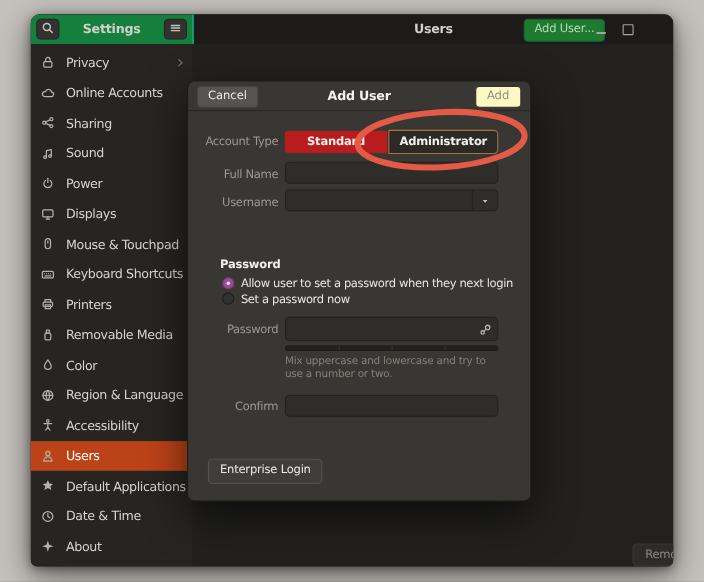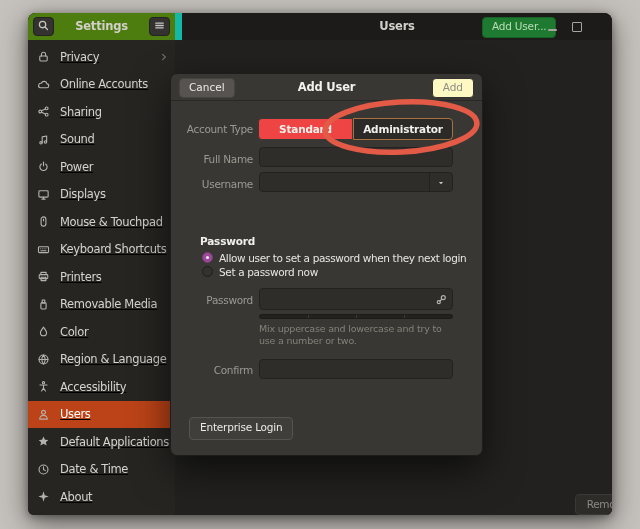--- a/index.html
+++ b/index.html
@@ -2,32 +2,32 @@
 <html><head>
 <meta charset="utf-8">
 <style>
   html,body{margin:0;padding:0;}
   body{width:640px;height:529px;background:#c5c1bc;font-family:"DejaVu Sans","Liberation Sans",sans-serif;
        -webkit-font-smoothing:antialiased;overflow:hidden;position:relative;}
   .window{position:absolute;left:28px;top:13px;width:584px;height:502px;background:#22211f;
           border-radius:8px 8px 6px 6px;box-shadow:0 8px 28px rgba(0,0,0,.5),0 2px 8px rgba(0,0,0,.35);overflow:hidden;}
   
   .headerbar{position:absolute;left:0;top:0;width:100%;height:27px;background:#1c1b19;display:flex;z-index:3;}
-  .hb-left{width:147px;height:100%;position:relative;border-right:7px solid #14b8a6;background:#4d7c0f;}
+  .hb-left{width:147px;height:100%;position:relative;border-right:1px solid #14b8a6;background:#15803d;}
   .hb-right{flex:1;height:100%;position:relative;}
   .hb-title{position:absolute;top:0;left:0;right:0;text-align:center;line-height:27px;
             font-size:11.5px;font-weight:bold;color:#d3d0cb;letter-spacing:-.2px;}
   .hb-btn{position:absolute;top:4px;width:21px;height:19px;background:#343230;border:1px solid #242321;
           border-radius:4px;display:flex;align-items:center;justify-content:center;box-sizing:border-box;}
   .add-user-btn{position:absolute;left:300px;top:4px;height:19px;padding:0 9px;background:#1e7a31;
           border:1px solid #176326;border-radius:4px;color:#b9dcb6;font-size:10.5px;line-height:17px;letter-spacing:-.2px;}
   .wc-min{position:absolute;left:366px;top:16px;width:9px;height:2px;background:#a8a5a0;border-radius:1px;}
   .wc-max{position:absolute;left:390px;top:9px;width:8px;height:8px;border:1.3px solid #a8a5a0;border-radius:1px;}
   
-  .sidebar{position:absolute;left:0;top:27px;width:147px;bottom:0;background:#262522;z-index:2;padding-top:3px;box-sizing:border-box;text-decoration:underline;}
+  .sidebar{position:absolute;left:0;top:27px;width:147px;bottom:0;background:#262522;z-index:2;padding-top:3px;box-sizing:border-box;}
   .side-row{height:27.5px;display:flex;align-items:center;padding:0 6px 0 9px;box-sizing:border-box;}
   .side-row .icn{width:14px;height:14px;margin-right:9px;flex:0 0 auto;display:flex;align-items:center;}
   .side-label{font-size:11.5px;color:#d6d3cf;letter-spacing:-.35px;white-space:nowrap;flex:1;}
   .side-row.selected{background:#bc4317;}
   .side-row.selected .side-label{color:#ffffff;}
   .side-chevron{flex:0 0 auto;opacity:.75;}
   .side-scroll{position:absolute;right:1px;top:48px;width:3px;height:30px;background:#6d6b67;border-radius:2px;}
   
   .content{position:absolute;left:147px;top:27px;right:0;bottom:0;background:#222120;z-index:1;}
   .avatar-arc{position:absolute;left:240px;top:54px;width:66px;height:66px;border-radius:50%;
@@ -41,21 +41,21 @@
           border-radius:7px;box-sizing:border-box;box-shadow:0 14px 38px rgba(0,0,0,.6);z-index:5;}
   .dlg-header{position:absolute;left:0;top:0;right:0;height:26px;border-bottom:1px solid #2a2825;}
   .dlg-title{position:absolute;left:0;right:0;top:0;text-align:center;line-height:26px;font-size:11.5px;
              font-weight:bold;color:#f3f1ee;letter-spacing:-.2px;}
   .dlg-cancel{position:absolute;left:8px;top:4px;height:18px;padding:0 9px;background:#565350;border:1px solid #46443f;
               border-radius:4px;color:#eceae7;font-size:10.5px;line-height:16px;}
   .dlg-add{position:absolute;right:8px;top:4px;height:18px;padding:0 10px;background:#fef9c3;border:1px solid #343230;
            border-radius:4px;color:#8f8c87;font-size:10.5px;line-height:16px;}
   .fld-label{position:absolute;left:0;width:82px;text-align:right;font-size:10.5px;color:#9c9993;letter-spacing:-.3px;}
   .seg{position:absolute;left:87px;top:44px;width:195px;height:22px;display:flex;}
-  .seg-std{width:95px;background:#ef4444;border:1px solid #3b3935;border-radius:4px 0 0 4px;color:#f2f0ec;
+  .seg-std{width:95px;background:#b91c1c;border:1px solid #3b3935;border-radius:4px 0 0 4px;color:#f2f0ec;
            font-size:10.5px;text-align:center;line-height:20px;box-sizing:border-box;font-weight:bold;letter-spacing:-.2px;}
   .seg-adm{width:100px;background:#2c2a27;border:1px solid #a8713f;border-radius:0 4px 4px 0;color:#f2f0ec;
            font-size:10.5px;text-align:center;line-height:20px;box-sizing:border-box;font-weight:bold;letter-spacing:-.2px;}
   .inp{position:absolute;left:88px;width:194px;background:#2f2d2a;border:1px solid #232220;border-radius:4px;
        box-sizing:border-box;}
   .hint{position:absolute;left:88px;width:196px;font-size:9.5px;line-height:11.5px;color:#848179;letter-spacing:-.2px;}
   .sec-title{position:absolute;left:29px;font-size:10.5px;font-weight:bold;color:#f2f0ec;letter-spacing:-.2px;}
   .radio-row{position:absolute;left:31px;display:flex;align-items:flex-start;}
   .radio{width:11px;height:11px;border-radius:50%;box-sizing:border-box;margin-right:6px;flex:0 0 auto;}
   .radio.sel{background:#9a4b98;border:1px solid #7c3a7a;position:relative;}

